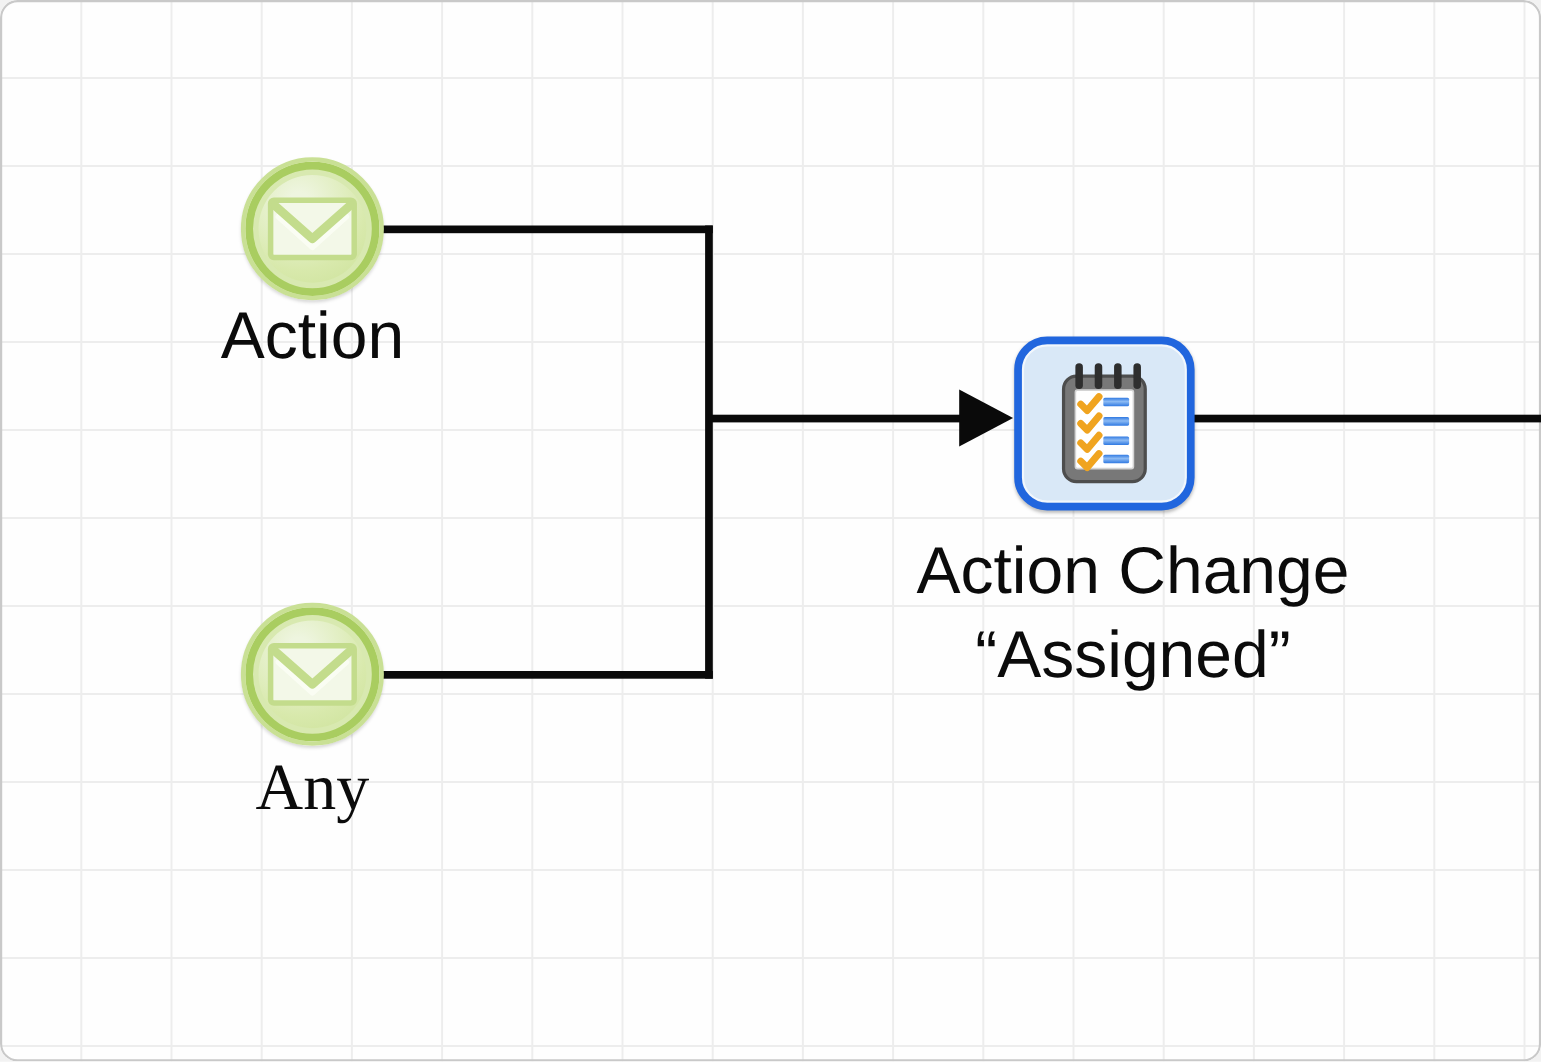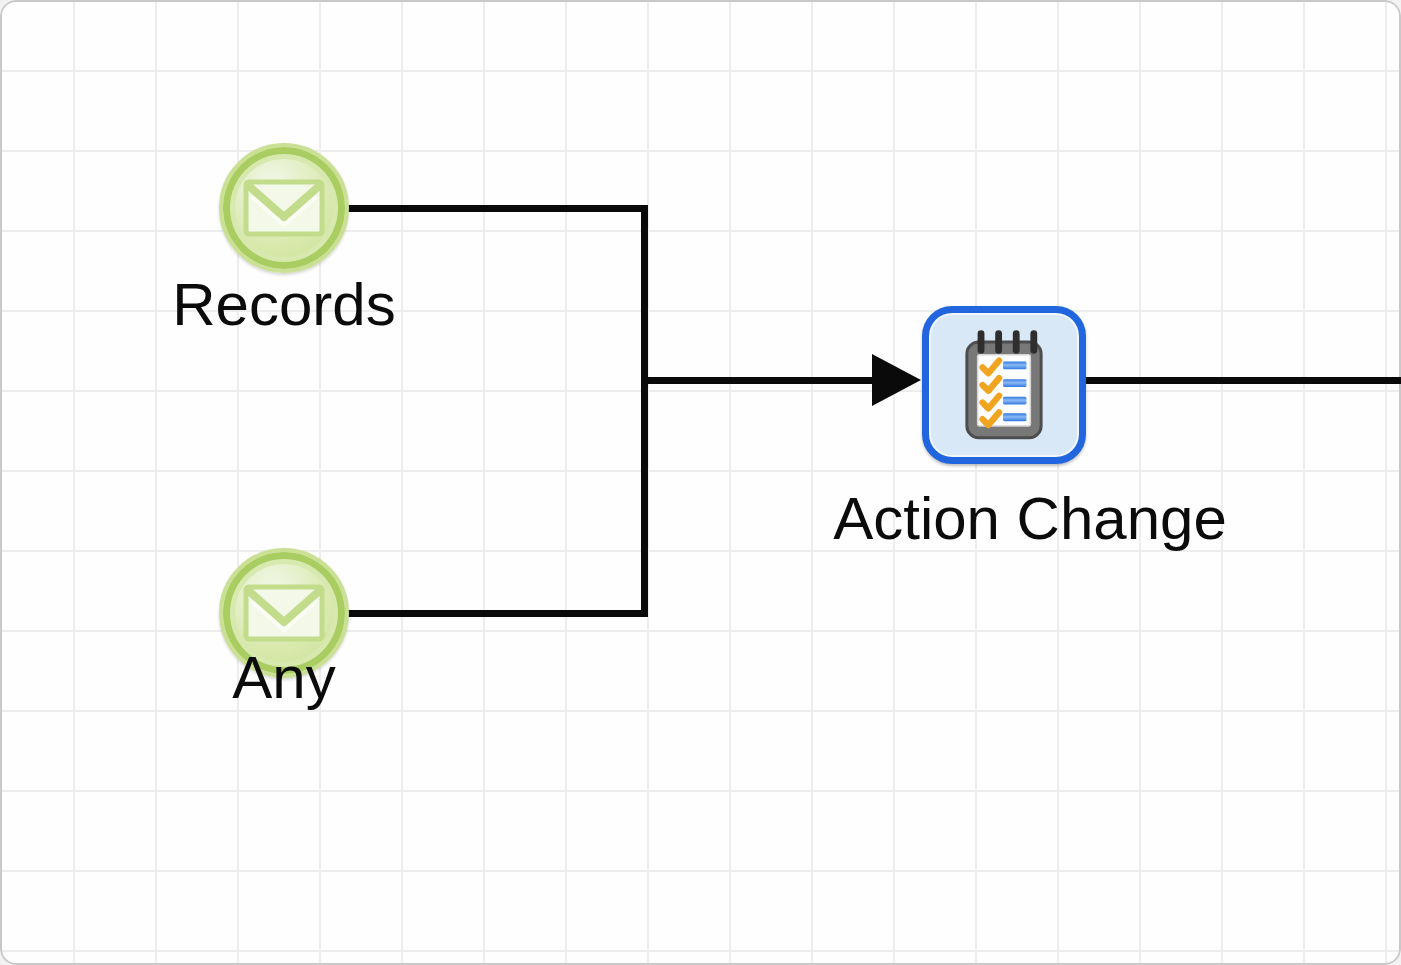--- a/index.html
+++ b/index.html
@@ -70,31 +70,31 @@
   <div class="edge edge-h" style="left:1084px;top:377px;width:317px;"></div>
 
   <div class="trigger" style="left:219px;top:143px;">
     <svg width="86" height="62" viewBox="0 0 86 62">
       <rect x="5" y="5" width="76" height="52" rx="3" fill="#f3f8e8" stroke="#c3dc8c" stroke-width="5"></rect>
       <path d="M12 20 L43 48 L74 20" fill="none" stroke="#fbfdf4" stroke-width="5" stroke-linecap="round" stroke-linejoin="round" opacity="0.9"></path>
       <path d="M9 10 L43 40 L77 10" fill="none" stroke="#c3dc8c" stroke-width="8" stroke-linecap="round" stroke-linejoin="round"></path>
     </svg>
   </div>
   <div class="node-label" style="left:34px;top:267px;">
-    <span>Records</span>
+    <span>Action</span>
   </div>
 
   <div class="trigger" style="left:219px;top:548px;">
     <svg width="86" height="62" viewBox="0 0 86 62">
       <rect x="5" y="5" width="76" height="52" rx="3" fill="#f3f8e8" stroke="#c3dc8c" stroke-width="5"></rect>
       <path d="M12 20 L43 48 L74 20" fill="none" stroke="#fbfdf4" stroke-width="5" stroke-linecap="round" stroke-linejoin="round" opacity="0.9"></path>
       <path d="M9 10 L43 40 L77 10" fill="none" stroke="#c3dc8c" stroke-width="8" stroke-linecap="round" stroke-linejoin="round"></path>
     </svg>
   </div>
-  <div class="node-label" style="left:34px;top:640px;">
+  <div class="node-label" style="left:34px;top:677px;font-family:Liberation Serif, serif;">
     <span>Any</span>
   </div>
 
   <div class="action">
     <svg width="86" height="112" viewBox="0 0 88 114">
       <defs>
         <linearGradient id="barGrad" x1="0" y1="0" x2="0" y2="1">
           <stop offset="0" stop-color="#2f79e2"></stop>
           <stop offset="0.45" stop-color="#8cbaf3"></stop>
           <stop offset="1" stop-color="#2f79e2"></stop>
@@ -117,15 +117,16 @@
       <g fill="url(#barGrad)">
         <rect x="43" y="33" width="24" height="8" rx="1.5"></rect>
         <rect x="43" y="51" width="24" height="8" rx="1.5"></rect>
         <rect x="43" y="69" width="24" height="8" rx="1.5"></rect>
         <rect x="43" y="86" width="24" height="8" rx="1.5"></rect>
       </g>
     </svg>
   </div>
   <div class="node-label" style="left:780px;top:481px;">
     <span>Action Change</span>
+    <span>“Assigned”</span>
   </div>
 
 </div>
 
 </body></html>

